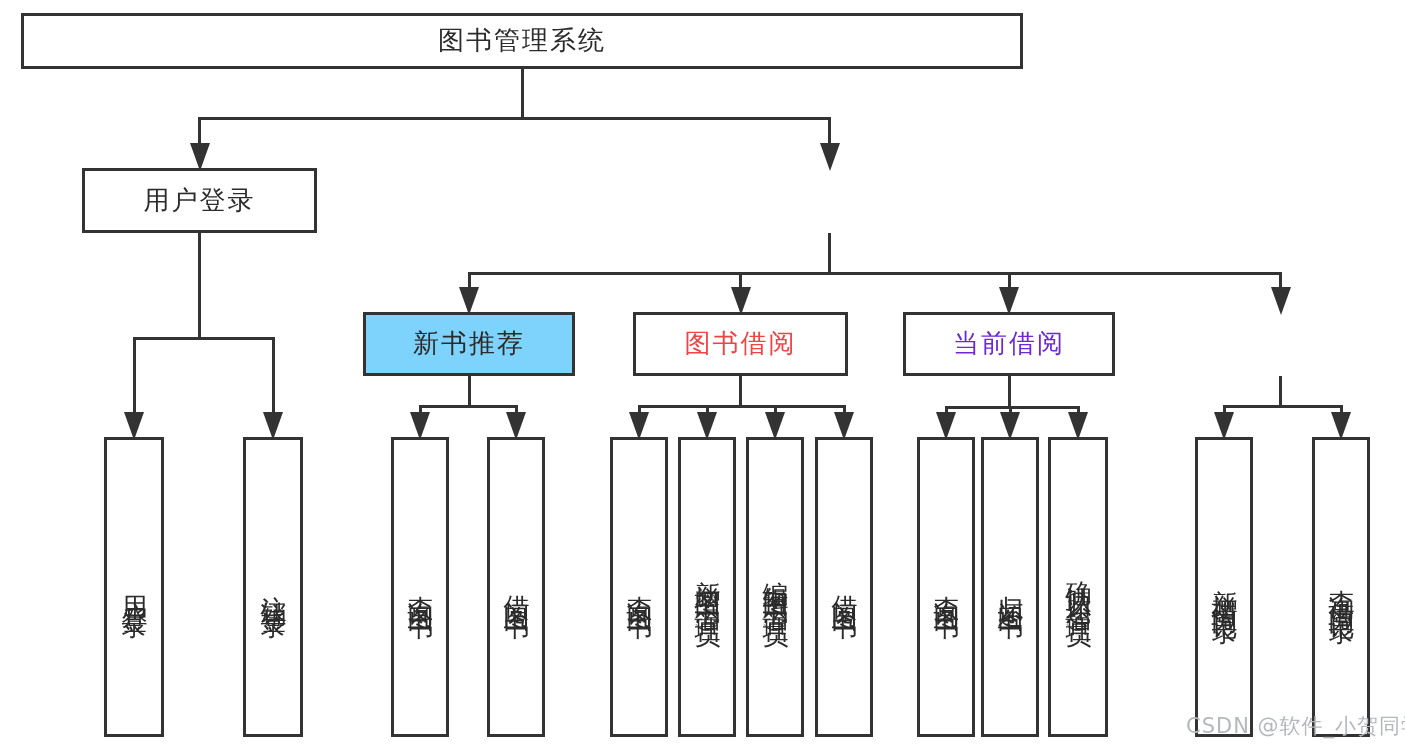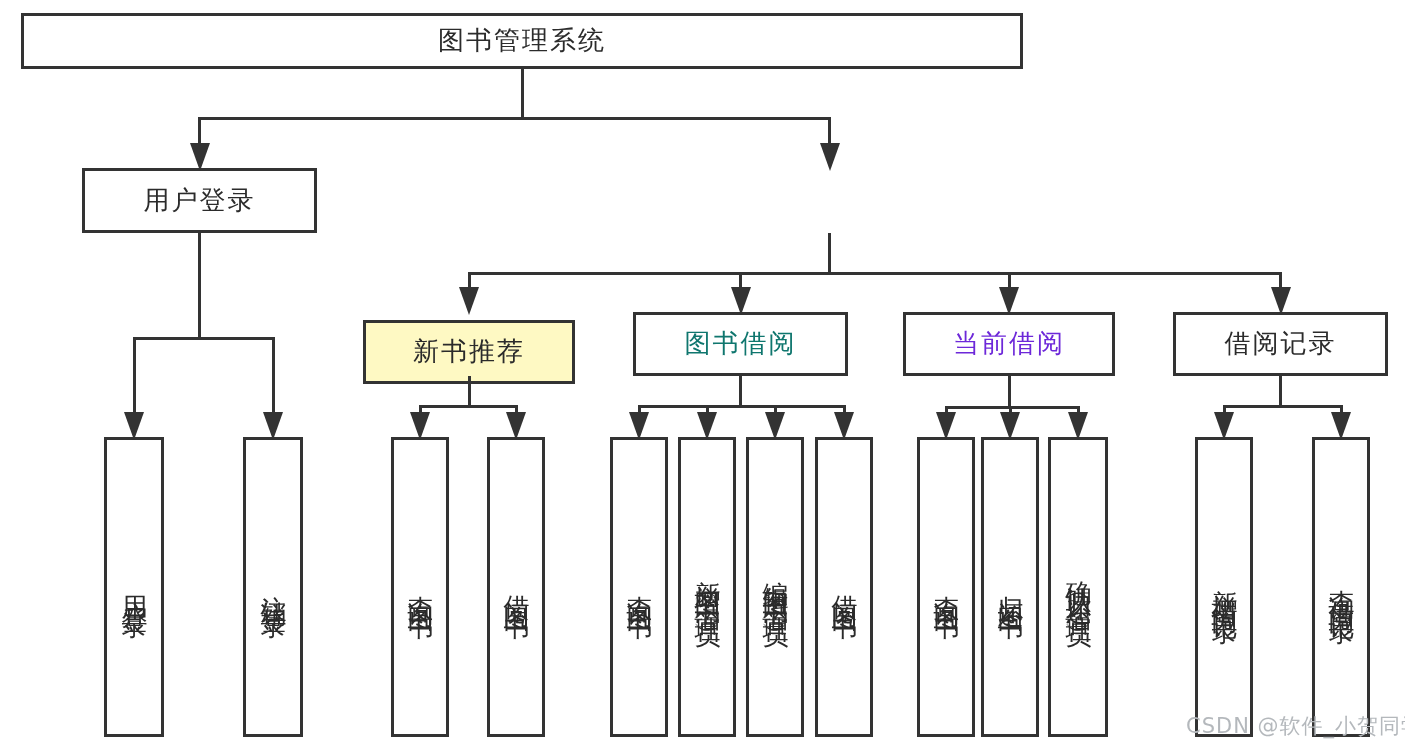--- a/index.html
+++ b/index.html
@@ -55,24 +55,23 @@
     white-space: nowrap;
   }
 </style>
 </head>
 <body>
 
 <div id="canvas" style="background: rgb(255, 255, 255);">
   <div class="watermark" style="color: rgb(180, 184, 188);">CSDN @软件_小贺同学</div>
 <div class="node" style="left: 21px; top: 13px; width: 1002px; height: 56px; border-color: rgb(51, 51, 51); color: rgb(43, 43, 43); background: rgb(255, 255, 255);">图书管理系统</div>
     <div class="node" style="left: 82px; top: 168px; width: 235px; height: 65px; border-color: rgb(51, 51, 51); color: rgb(43, 43, 43); background: rgb(255, 255, 255);">用户登录</div>
-    <div class="node" style="left: 363px; top: 312px; width: 212px; height: 64px; border-color: rgb(51, 51, 51); color: rgb(43, 43, 43); background: #fef9c3; margin-top: 8px;">新书推荐</div>
-    <div class="node" style="left: 633px; top: 312px; width: 215px; height: 64px; border-color: rgb(51, 51, 51); color: #0f766e; background: rgb(255, 255, 255); font-family: Liberation Serif, serif;">图书借阅</div>
+    <div class="node" style="left: 363px; top: 312px; width: 212px; height: 64px; border-color: rgb(51, 51, 51); color: rgb(43, 43, 43); background: #7dd3fc;">新书推荐</div>
+    <div class="node" style="left: 633px; top: 312px; width: 215px; height: 64px; border-color: rgb(51, 51, 51); color: #ef4444; background: rgb(255, 255, 255); font-family: Liberation Serif, serif;">图书借阅</div>
     <div class="node" style="left: 903px; top: 312px; width: 212px; height: 64px; border-color: rgb(51, 51, 51); color: #6d28d9; background: rgb(255, 255, 255);">当前借阅</div>
-    <div class="node" style="left: 1173px; top: 312px; width: 215px; height: 64px; border-color: rgb(51, 51, 51); color: rgb(43, 43, 43); background: rgb(255, 255, 255);">借阅记录</div>
     <div class="node vert" style="left: 104px; top: 437px; width: 60px; height: 300px; border-color: rgb(51, 51, 51); color: rgb(43, 43, 43); background: rgb(255, 255, 255);">用户登录</div>
     <div class="node vert" style="left: 243px; top: 437px; width: 60px; height: 300px; border-color: rgb(51, 51, 51); color: rgb(43, 43, 43); background: rgb(255, 255, 255);">注销登录</div>
     <div class="node vert" style="left: 391px; top: 437px; width: 58px; height: 300px; border-color: rgb(51, 51, 51); color: rgb(43, 43, 43); background: rgb(255, 255, 255);">查询图书</div>
     <div class="node vert" style="left: 487px; top: 437px; width: 58px; height: 300px; border-color: rgb(51, 51, 51); color: rgb(43, 43, 43); background: rgb(255, 255, 255);">借阅图书</div>
     <div class="node vert" style="left: 610px; top: 437px; width: 58px; height: 300px; border-color: rgb(51, 51, 51); color: rgb(43, 43, 43); background: rgb(255, 255, 255);">查询图书</div>
     <div class="node vert" style="left: 678px; top: 437px; width: 58px; height: 300px; border-color: rgb(51, 51, 51); color: rgb(43, 43, 43); background: rgb(255, 255, 255);">新增图书（管理员）</div>
     <div class="node vert" style="left: 746px; top: 437px; width: 58px; height: 300px; border-color: rgb(51, 51, 51); color: rgb(43, 43, 43); background: rgb(255, 255, 255);">编辑图书（管理员）</div>
     <div class="node vert" style="left: 815px; top: 437px; width: 58px; height: 300px; border-color: rgb(51, 51, 51); color: rgb(43, 43, 43); background: rgb(255, 255, 255);">借阅图书</div>
     <div class="node vert" style="left: 917px; top: 437px; width: 58px; height: 300px; border-color: rgb(51, 51, 51); color: rgb(43, 43, 43); background: rgb(255, 255, 255);">查询图书</div>
     <div class="node vert" style="left: 981px; top: 437px; width: 58px; height: 300px; border-color: rgb(51, 51, 51); color: rgb(43, 43, 43); background: rgb(255, 255, 255);">归还图书</div>

